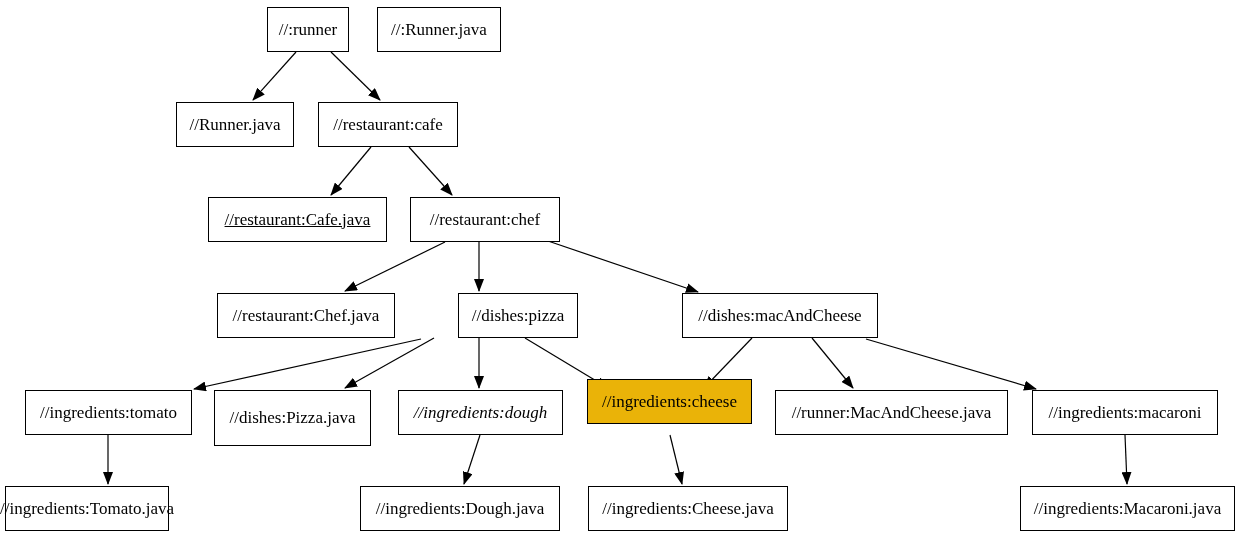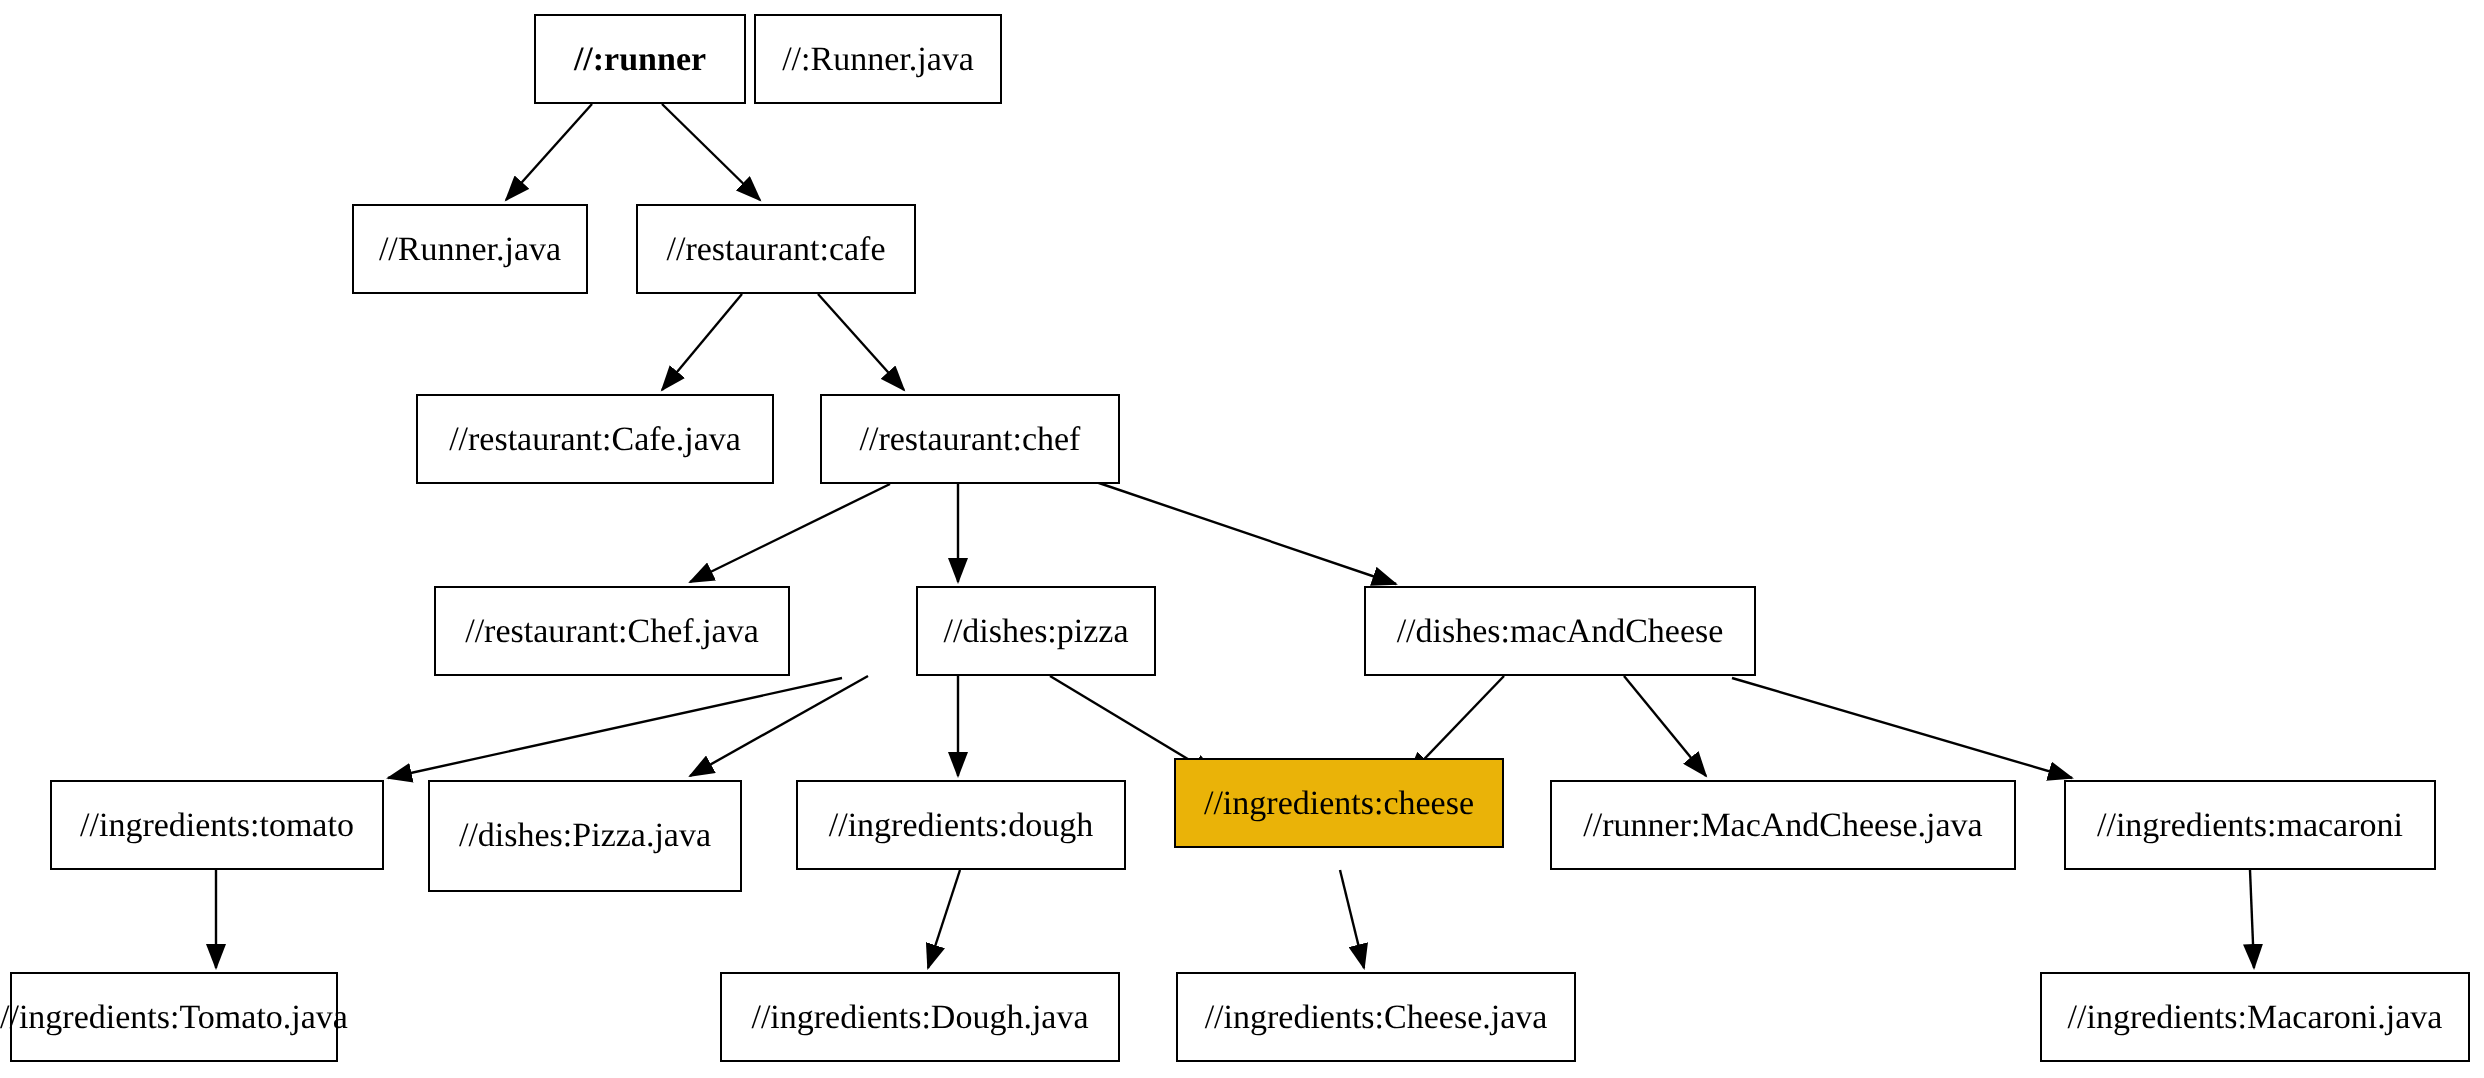--- a/index.html
+++ b/index.html
@@ -61,54 +61,54 @@
         <line x1="752" y1="338" x2="704" y2="388" stroke="#000000" stroke-width="1.2" marker-end="url(#arrowhead)"></line>
         <line x1="812" y1="338" x2="853" y2="388" stroke="#000000" stroke-width="1.2" marker-end="url(#arrowhead)"></line>
         <line x1="866" y1="339" x2="1036" y2="389" stroke="#000000" stroke-width="1.2" marker-end="url(#arrowhead)"></line>
         <line x1="108" y1="435" x2="108" y2="484" stroke="#000000" stroke-width="1.2" marker-end="url(#arrowhead)"></line>
         <line x1="480" y1="435" x2="464" y2="484" stroke="#000000" stroke-width="1.2" marker-end="url(#arrowhead)"></line>
         <line x1="670" y1="435" x2="682" y2="484" stroke="#000000" stroke-width="1.2" marker-end="url(#arrowhead)"></line>
         <line x1="1125" y1="435" x2="1127" y2="484" stroke="#000000" stroke-width="1.2" marker-end="url(#arrowhead)"></line>
       </g>
   </svg>
   <div id="nodes-group">
-      <div class="graph-node" style="left: 267px; top: 7px; width: 106px; height: 45px; border-color: rgb(0, 0, 0); background: rgb(255, 255, 255); font-weight: bold;">
+      <div class="graph-node" style="left: 267px; top: 7px; width: 82px; height: 45px; border-color: rgb(0, 0, 0); background: rgb(255, 255, 255);">
         <span style="color: rgb(0, 0, 0);">//:runner</span>
       </div>
       <div class="graph-node" style="left: 377px; top: 7px; width: 124px; height: 45px; border-color: rgb(0, 0, 0); background: rgb(255, 255, 255);">
         <span style="color: rgb(0, 0, 0);">//:Runner.java</span>
       </div>
       <div class="graph-node" style="left: 176px; top: 102px; width: 118px; height: 45px; border-color: rgb(0, 0, 0); background: rgb(255, 255, 255);">
         <span style="color: rgb(0, 0, 0);">//Runner.java</span>
       </div>
       <div class="graph-node" style="left: 318px; top: 102px; width: 140px; height: 45px; border-color: rgb(0, 0, 0); background: rgb(255, 255, 255);">
         <span style="color: rgb(0, 0, 0);">//restaurant:cafe</span>
       </div>
-      <div class="graph-node" style="left: 208px; top: 197px; width: 179px; height: 45px; border-color: rgb(0, 0, 0); background: rgb(255, 255, 255);">
+      <div class="graph-node" style="left: 208px; top: 197px; width: 179px; height: 45px; border-color: rgb(0, 0, 0); background: rgb(255, 255, 255); text-decoration: underline;">
         <span style="color: rgb(0, 0, 0);">//restaurant:Cafe.java</span>
       </div>
       <div class="graph-node" style="left: 410px; top: 197px; width: 150px; height: 45px; border-color: rgb(0, 0, 0); background: rgb(255, 255, 255);">
         <span style="color: rgb(0, 0, 0);">//restaurant:chef</span>
       </div>
       <div class="graph-node" style="left: 217px; top: 293px; width: 178px; height: 45px; border-color: rgb(0, 0, 0); background: rgb(255, 255, 255);">
         <span style="color: rgb(0, 0, 0);">//restaurant:Chef.java</span>
       </div>
       <div class="graph-node" style="left: 418px; top: 293px; width: 120px; height: 45px; border-color: rgb(0, 0, 0); background: rgb(255, 255, 255); margin-left: 40px;">
         <span style="color: rgb(0, 0, 0);">//dishes:pizza</span>
       </div>
       <div class="graph-node" style="left: 682px; top: 293px; width: 196px; height: 45px; border-color: rgb(0, 0, 0); background: rgb(255, 255, 255);">
         <span style="color: rgb(0, 0, 0);">//dishes:macAndCheese</span>
       </div>
       <div class="graph-node" style="left: 25px; top: 390px; width: 167px; height: 45px; border-color: rgb(0, 0, 0); background: rgb(255, 255, 255);">
         <span style="color: #000000;">//ingredients:tomato</span>
       </div>
       <div class="graph-node" style="left: 214px; top: 390px; width: 157px; height: 56px; border-color: rgb(0, 0, 0); background: rgb(255, 255, 255);">
         <span style="color: rgb(0, 0, 0);">//dishes:Pizza.java</span>
       </div>
-      <div class="graph-node" style="left: 398px; top: 390px; width: 165px; height: 45px; border-color: rgb(0, 0, 0); background: rgb(255, 255, 255);">
+      <div class="graph-node" style="left: 398px; top: 390px; width: 165px; height: 45px; border-color: rgb(0, 0, 0); background: rgb(255, 255, 255); font-style: italic;">
         <span style="color: rgb(0, 0, 0);">//ingredients:dough</span>
       </div>
       <div class="graph-node" style="left: 587px; top: 379px; width: 165px; height: 45px; border-color: rgb(0, 0, 0); background: #eab308;">
         <span style="color: rgb(0, 0, 0);">//ingredients:cheese</span>
       </div>
       <div class="graph-node" style="left: 775px; top: 390px; width: 233px; height: 45px; border-color: rgb(0, 0, 0); background: rgb(255, 255, 255);">
         <span style="color: rgb(0, 0, 0);">//runner:MacAndCheese.java</span>
       </div>
       <div class="graph-node" style="left: 1032px; top: 390px; width: 186px; height: 45px; border-color: rgb(0, 0, 0); background: rgb(255, 255, 255);">
         <span style="color: rgb(0, 0, 0);">//ingredients:macaroni</span>

